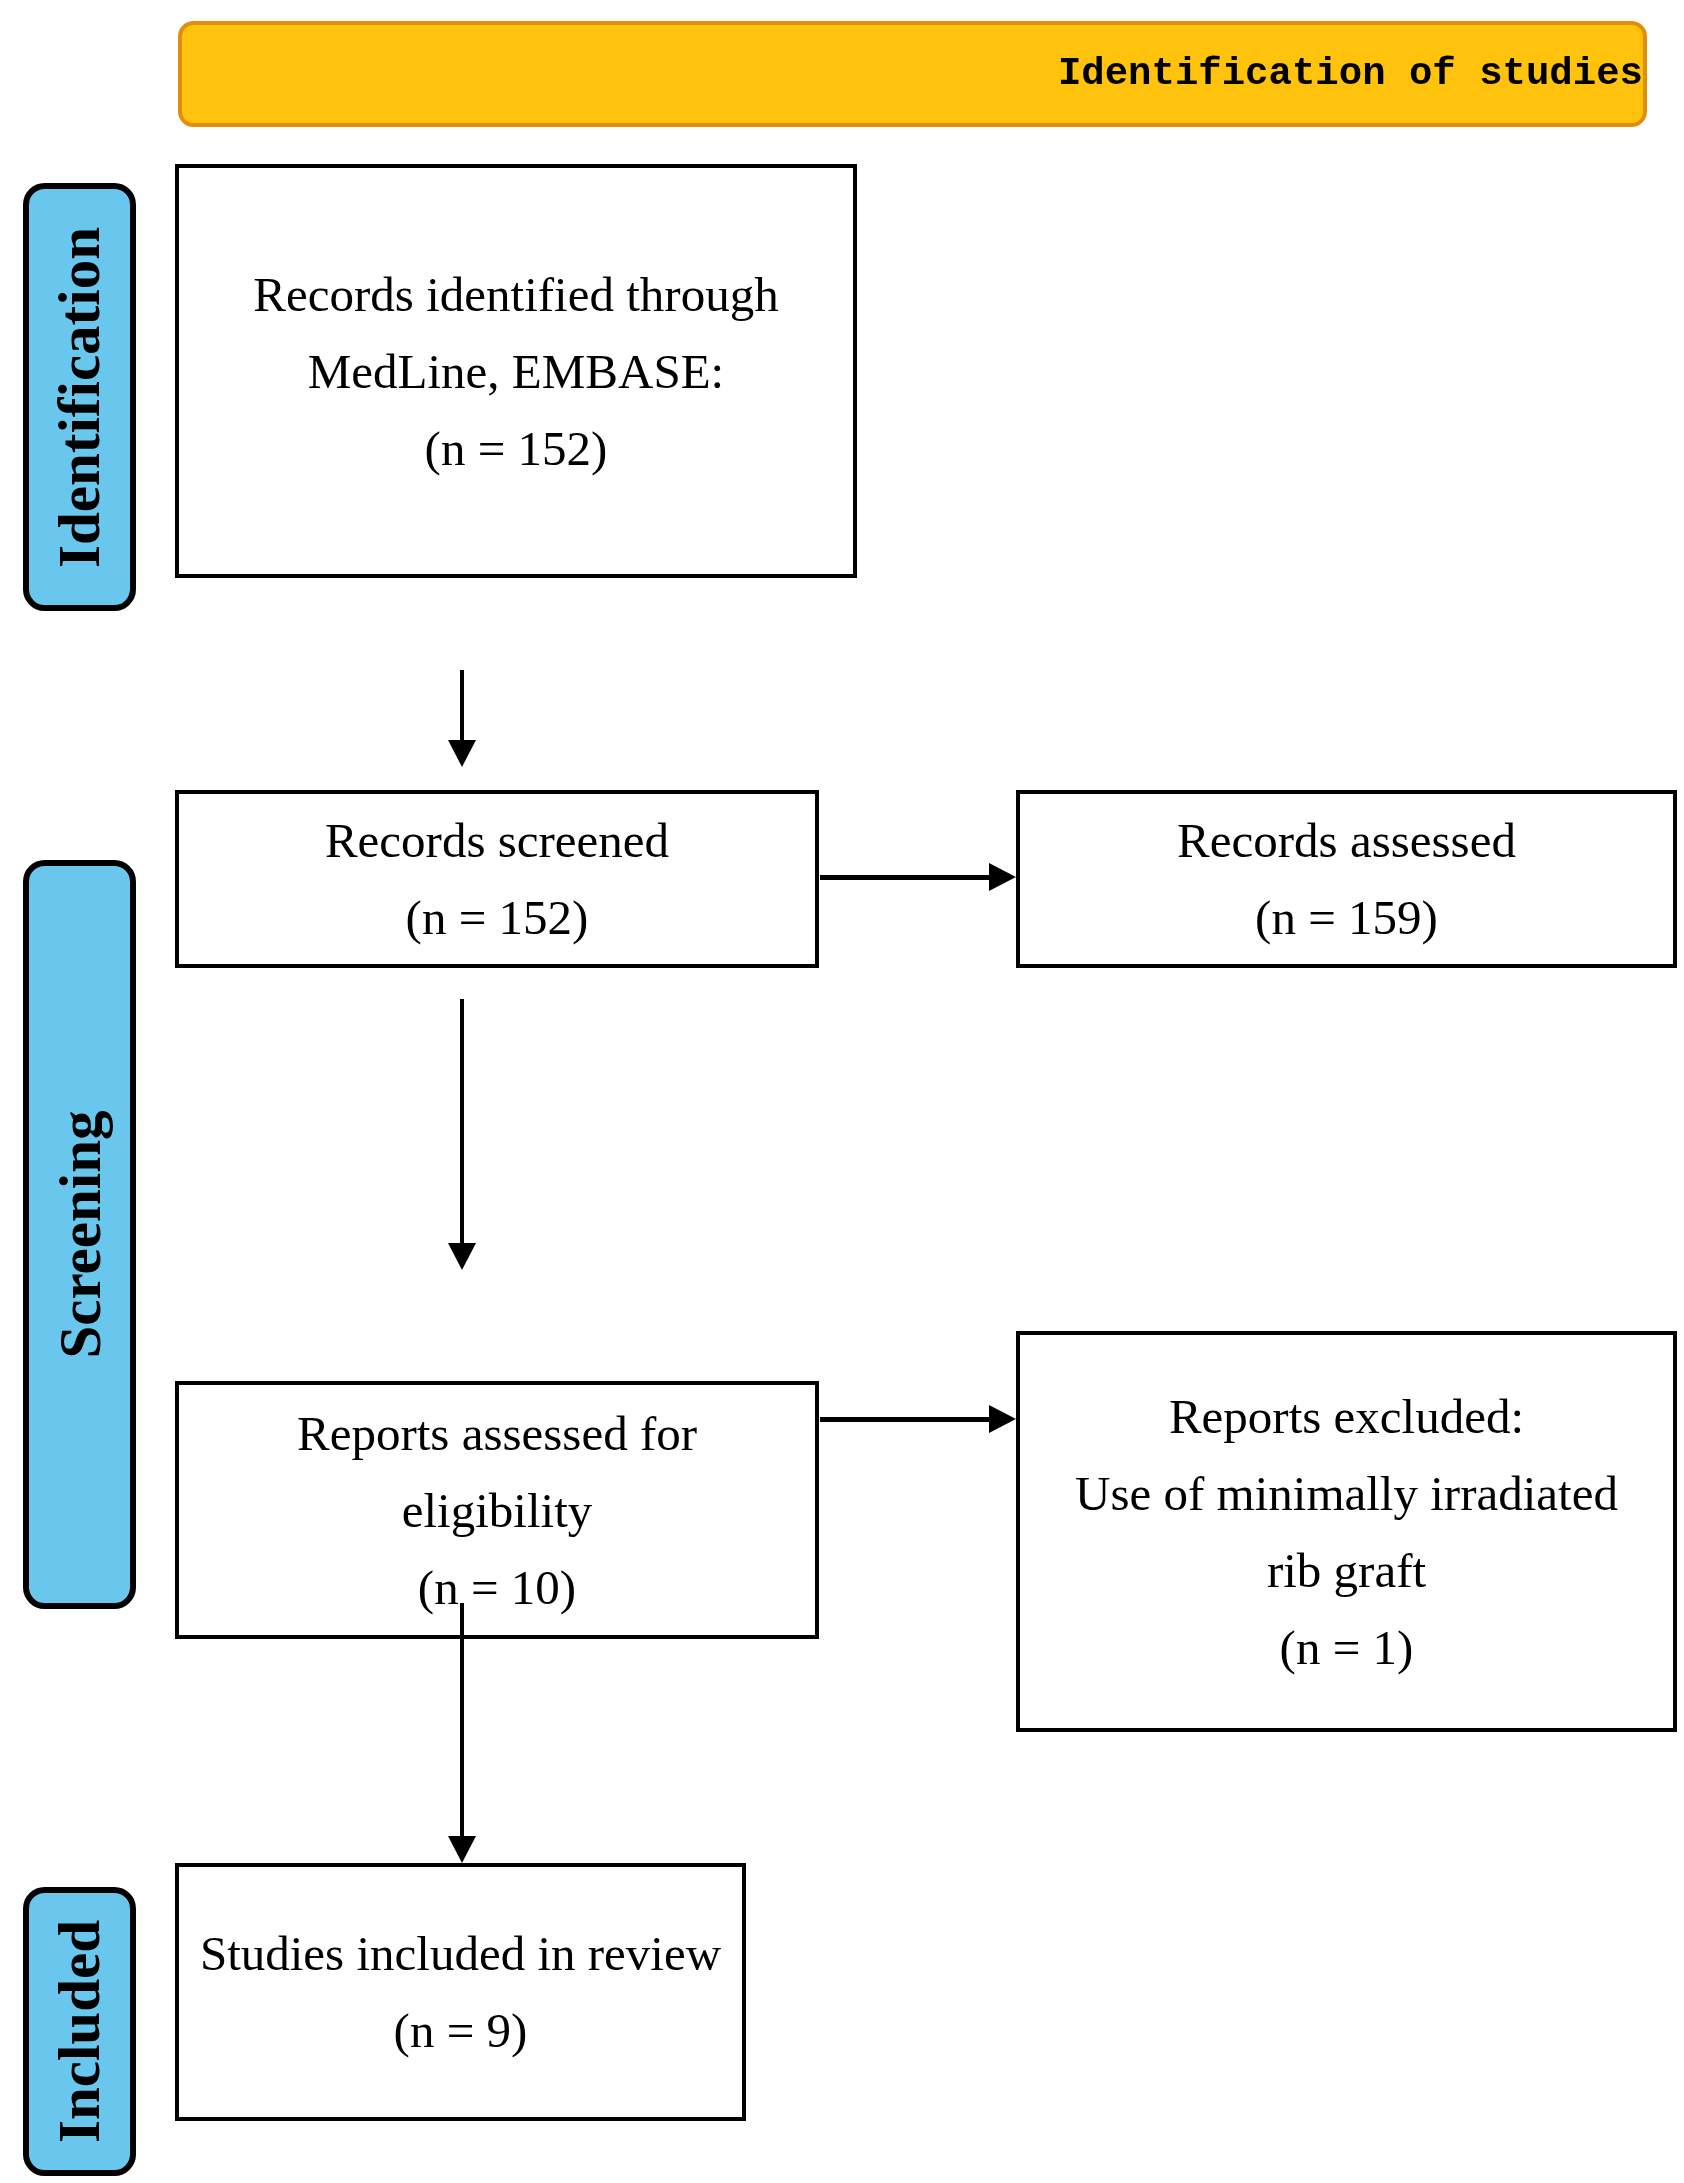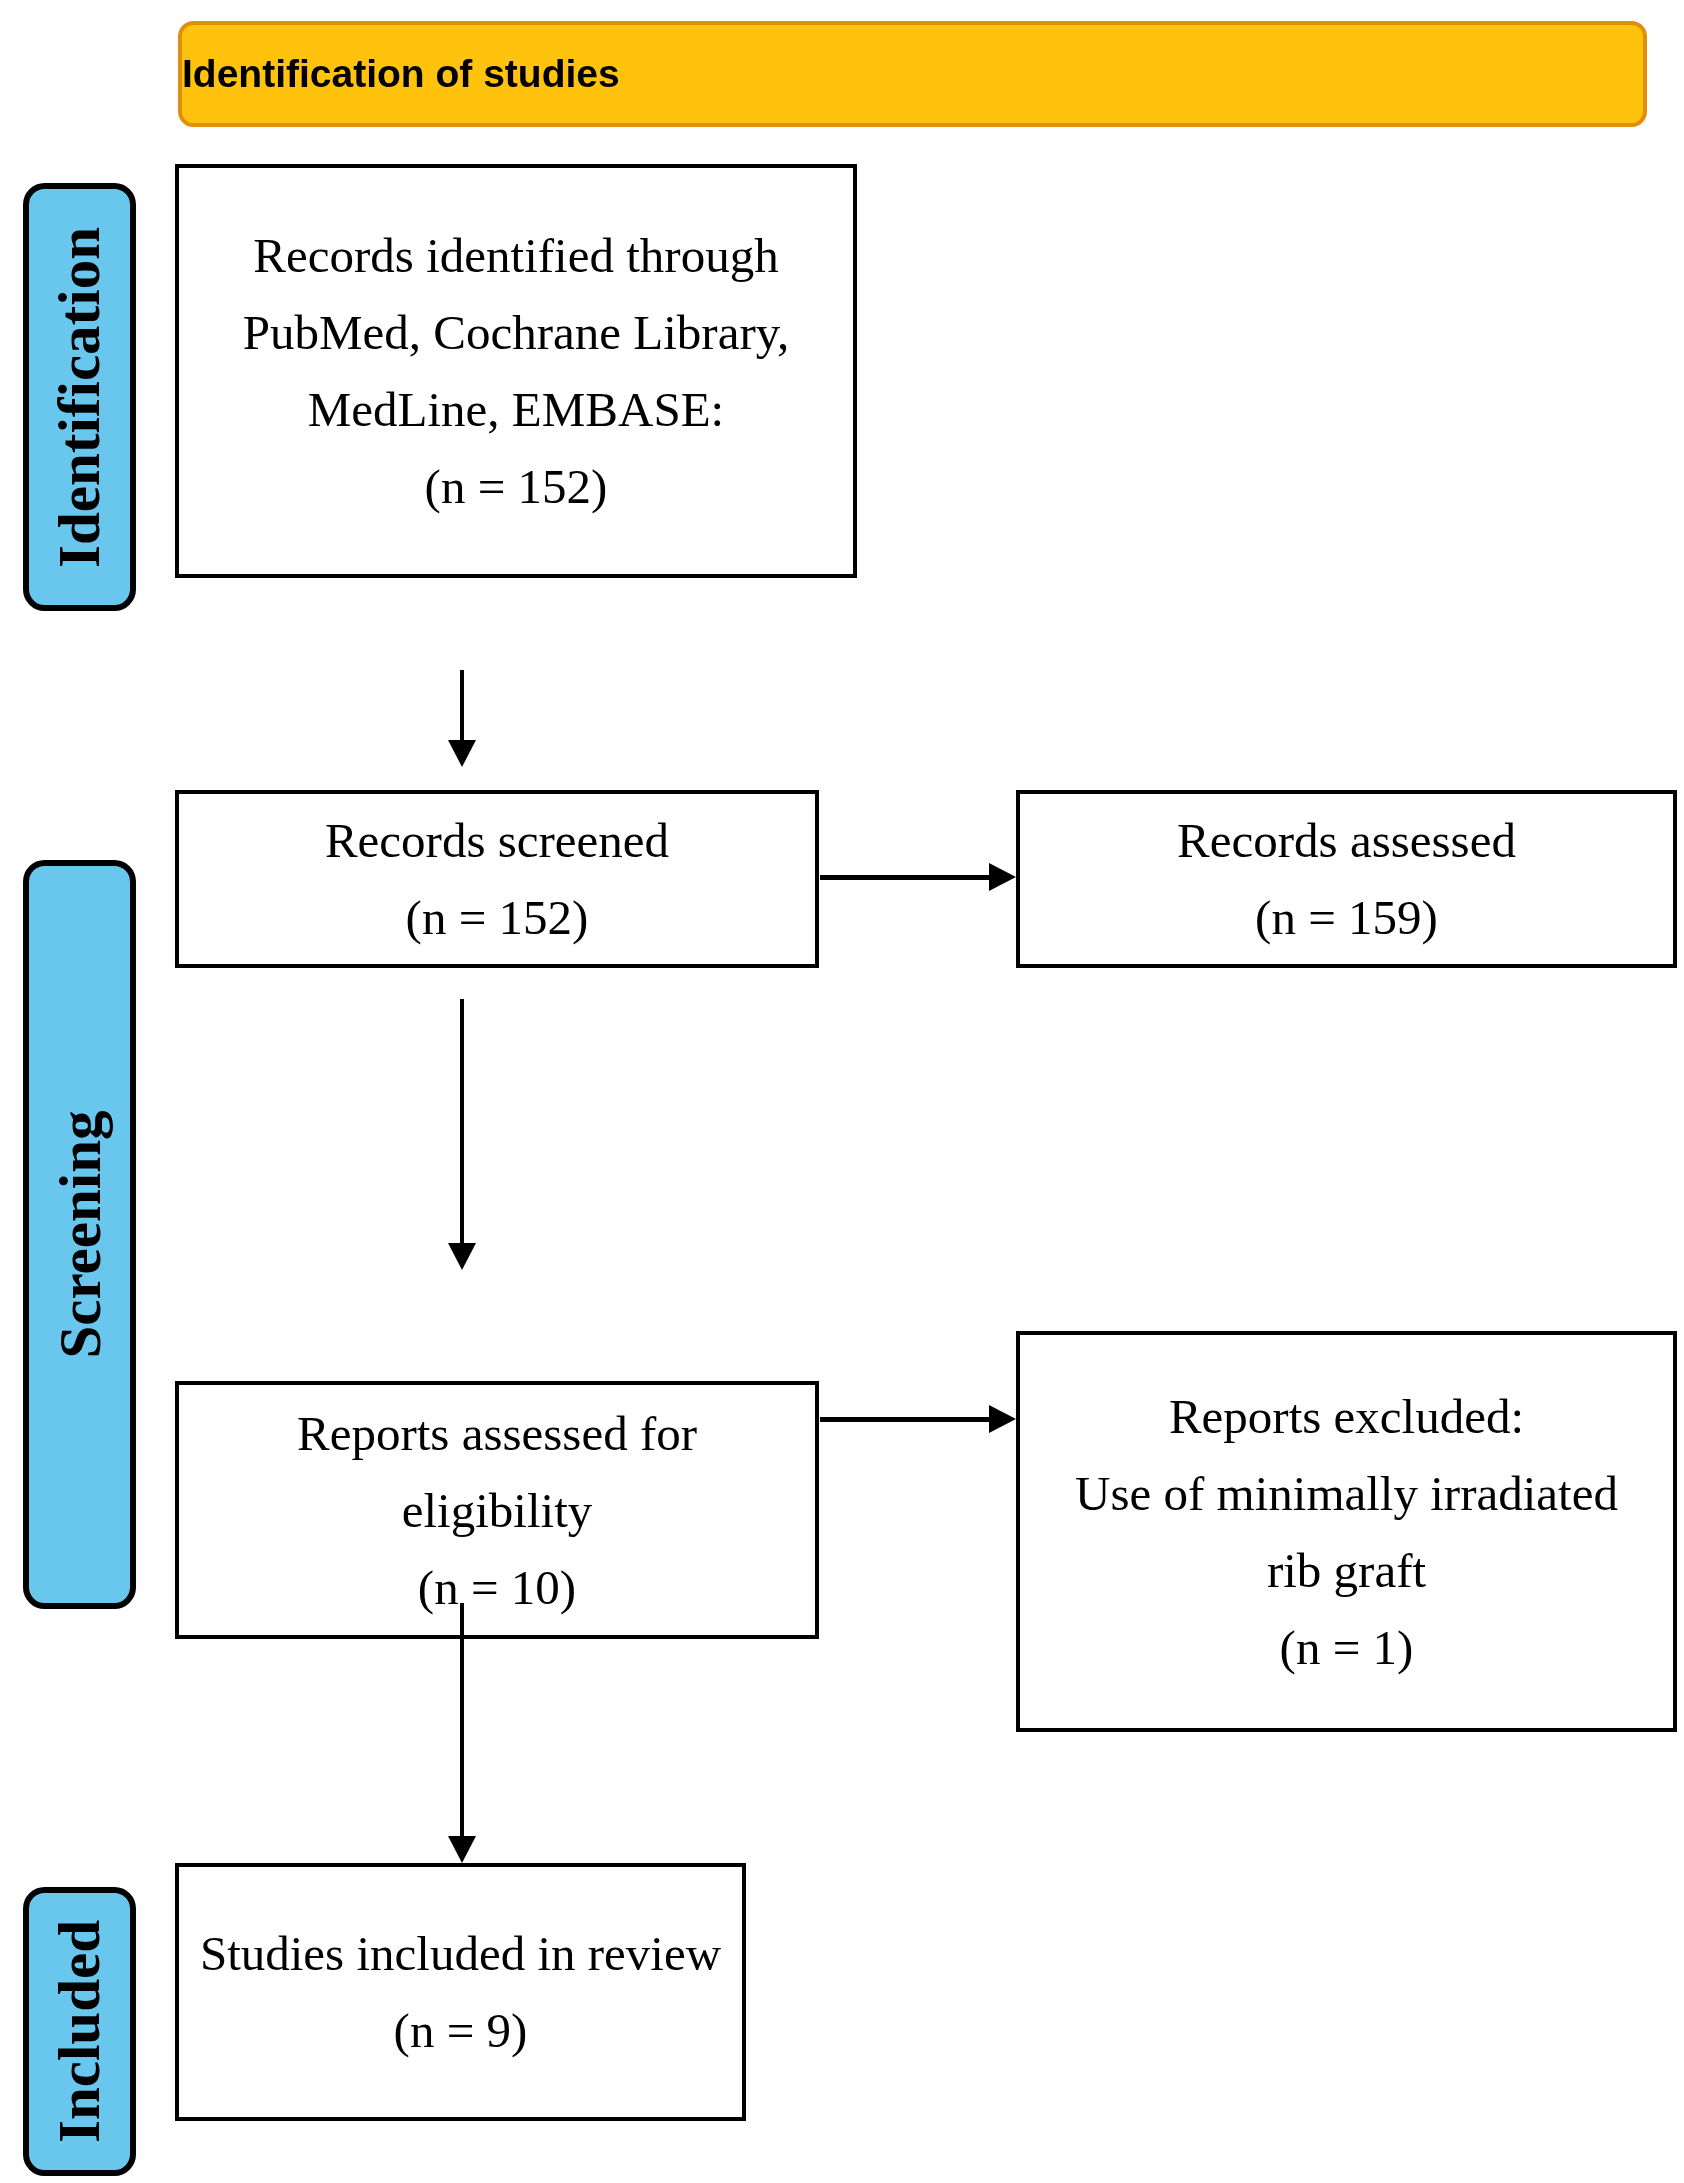--- a/index.html
+++ b/index.html
@@ -21,22 +21,22 @@
   
   .banner {
     position: absolute;
     left: 178px; top: 20.6px;
     width: 1469px; height: 106px;
     background: #FFC20D;
     border: 4.1px solid #E08E0B;
     border-radius: 15.5px;
     display: flex;
     align-items: center;
-    justify-content: flex-start;
-    font-family: Liberation Sans, sans-serif;
+    justify-content: flex-end;
+    font-family: Liberation Mono, monospace;
     font-weight: bold;
     font-size: 39px;
   }
 
   
   .stage {
     position: absolute;
     left: 23px;
     width: 113px;
     background: #69C6EC;
@@ -130,21 +130,20 @@
   </div>
   <div class="stage stage-screening">
     <span class="vtext">Screening</span>
   </div>
   <div class="stage stage-included">
     <span class="vtext">Included</span>
   </div>
 
   <div class="fbox box-records-identified">
     <div class="line">Records identified through</div>
-    <div class="line">PubMed, Cochrane Library,</div>
     <div class="line">MedLine, EMBASE:</div>
     <div class="line">(n = 152)</div>
   </div>
 
   <div class="fbox box-records-screened">
     <div class="line">Records screened</div>
     <div class="line">(n = 152)</div>
   </div>
 
   <div class="fbox box-records-excluded">

